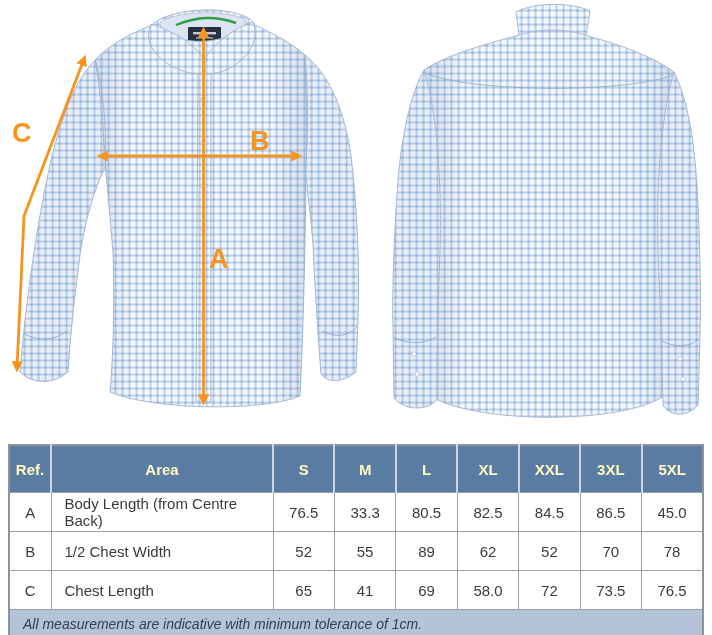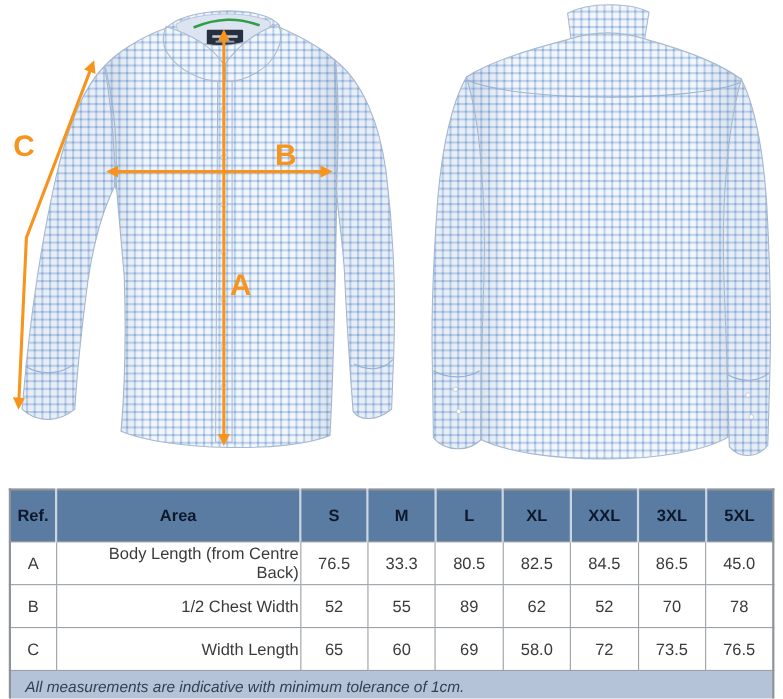--- a/index.html
+++ b/index.html
@@ -9,30 +9,30 @@
     font-family:"Liberation Sans", sans-serif;
   }
   .diagram-svg{position:absolute;top:0;left:0;}
   .size-table-wrap{position:absolute;top:444px;left:8px;width:696px;}
   table.size-table{
     width:696px;border-collapse:collapse;table-layout:fixed;
     border:2px solid #8d9399;
     font-family:"Liberation Sans", sans-serif;
   }
   table.size-table th{
-    background:#5A7CA3;color:#0f172a;font-size:15px;font-weight:bold;
+    background:#5A7CA3;color:#fef9c3;font-size:15px;font-weight:bold;
     height:44px;text-align:center;vertical-align:middle;
     border-left:2px solid #ccd6e0;border-bottom:1px solid #9aa0a6;
   }
   table.size-table th:first-child{border-left:none;}
   table.size-table td{
     border:1px solid #9aa0a6;font-size:15px;color:#3b3b3b;
     height:36px;text-align:center;vertical-align:middle;background:#ffffff;
   }
-  table.size-table td.area-cell{text-align:right;padding-left:13px;}
+  table.size-table td.area-cell{text-align:left;padding-left:13px;}
   table.size-table tfoot td{
     background:#B4C3D8;font-style:italic;font-size:14px;color:#323f4f;
     text-align:left;padding-left:13px;height:26px;
   }
 </style>
 </head>
 <body>
 
 <svg class="diagram-svg" width="712" height="438" viewBox="0 0 712 438" xmlns="http://www.w3.org/2000/svg">
   <defs>
@@ -245,23 +245,23 @@
         <td>52</td>
         <td>55</td>
         <td>89</td>
         <td>62</td>
         <td>52</td>
         <td>70</td>
         <td>78</td>
       </tr>
       <tr>
         <td>C</td>
-        <td class="area-cell">Width Length</td>
+        <td class="area-cell">Chest Length</td>
         <td>65</td>
-        <td>60</td>
+        <td>41</td>
         <td>69</td>
         <td>58.0</td>
         <td>72</td>
         <td>73.5</td>
         <td>76.5</td>
       </tr>
     </tbody>
     <tfoot>
       <tr>
         <td colspan="9">All measurements are indicative with minimum tolerance of 1cm.</td>

